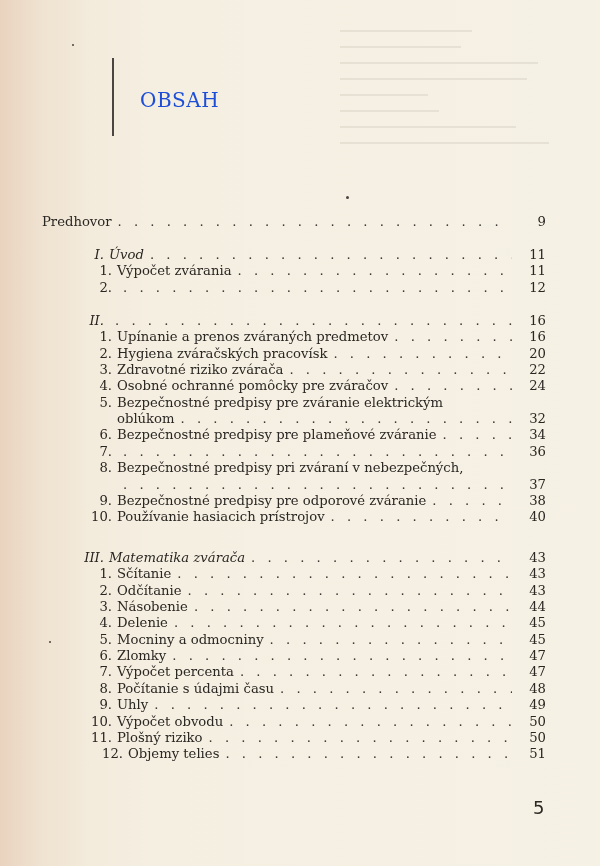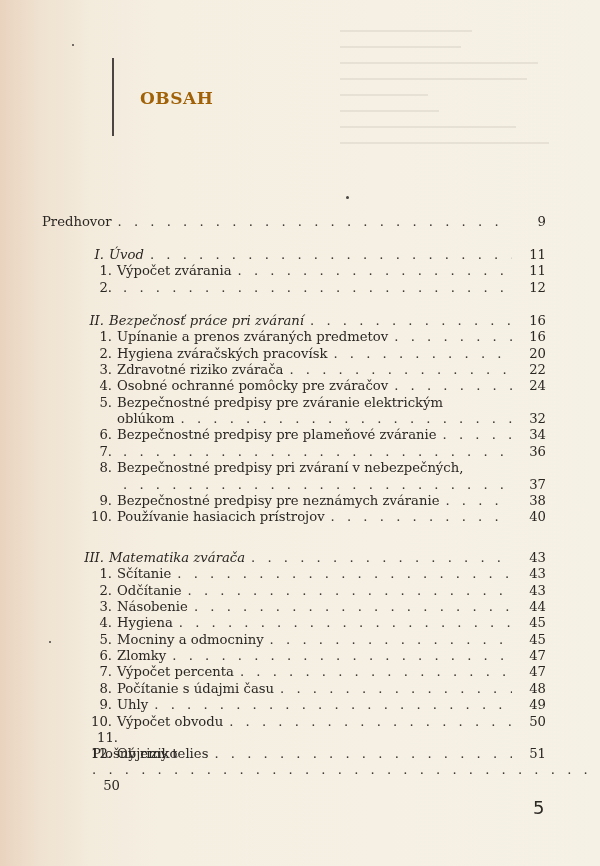--- a/index.html
+++ b/index.html
@@ -13,22 +13,22 @@
     position: absolute; left: 340px; top: 30px; width: 220px; height: 180px;
     opacity: 0.10; pointer-events: none;
   }
   .showthrough div { height: 2px; background: #6a6256; margin: 0 0 14px 0; }
   .rule {
     position: absolute; left: 112px; top: 58px; width: 2px; height: 78px;
     background: #4a4540;
   }
   .title {
     position: absolute; left: 140px; top: 88px;
-    font-family: "DejaVu Serif", serif; font-weight: bold; font-size: 17px;
-    letter-spacing: 0.5px; color: #a16207;
+    font-family: "DejaVu Serif", serif; font-weight: normal; font-size: 20px;
+    letter-spacing: 0.5px; color: #1d4ed8;
   }
   .toc { position: absolute; left: 0; top: 0; width: 600px; }
   .row {
     position: absolute; display: flex; align-items: baseline;
     font-size: 13.2px; line-height: 16px; white-space: nowrap;
   }
   .row .num { display: inline-block; text-align: right; }
   .row .label { }
   .row .leader {
     flex: 1; overflow: hidden; margin: 0 6px 0 6px; letter-spacing: 7.2px;
@@ -81,21 +81,20 @@
       <span class="leader"></span>
       <span class="page">11</span>
     </div>
     <div class="row" style="top: 279.7px; left: 86px; width: 460px;">
       <span class="num" style="width: 26px; margin-right: 5px;">2.</span>
       <span class="leader"></span>
       <span class="page">12</span>
     </div>
     <div class="row" style="top: 313px; left: 70px; width: 476px;">
       <span class="num italic" style="width: 34px; margin-right: 5px;">II.</span>
-      <span class="label italic">Bezpečnosť práce pri zváraní</span>
       <span class="leader"></span>
       <span class="page">16</span>
     </div>
     <div class="row" style="top: 329.35px; left: 86px; width: 460px;">
       <span class="num" style="width: 26px; margin-right: 5px;">1.</span>
       <span class="label">Upínanie a prenos zváraných predmetov</span>
       <span class="leader"></span>
       <span class="page">16</span>
     </div>
     <div class="row" style="top: 345.7px; left: 86px; width: 460px;">
@@ -139,21 +138,21 @@
     <div class="row" style="top: 460.15px; left: 86px; width: 460px;">
       <span class="num" style="width: 26px; margin-right: 5px;">8.</span>
       <span class="label">Bezpečnostné predpisy pri zváraní v nebezpečných,</span>
     </div>
     <div class="row" style="top: 476.5px; left: 117px; width: 429px;">
       <span class="leader"></span>
       <span class="page">37</span>
     </div>
     <div class="row" style="top: 492.85px; left: 86px; width: 460px;">
       <span class="num" style="width: 26px; margin-right: 5px;">9.</span>
-      <span class="label">Bezpečnostné predpisy pre neznámych zváranie</span>
+      <span class="label">Bezpečnostné predpisy pre odporové zváranie</span>
       <span class="leader"></span>
       <span class="page">38</span>
     </div>
     <div class="row" style="top: 509.2px; left: 86px; width: 460px;">
       <span class="num" style="width: 26px; margin-right: 5px;">10.</span>
       <span class="label">Používanie hasiacich prístrojov</span>
       <span class="leader"></span>
       <span class="page">40</span>
     </div>
     <div class="row" style="top: 550px; left: 62px; width: 484px;">
@@ -175,21 +174,21 @@
       <span class="page">43</span>
     </div>
     <div class="row" style="top: 599.05px; left: 86px; width: 460px;">
       <span class="num" style="width: 26px; margin-right: 5px;">3.</span>
       <span class="label">Násobenie</span>
       <span class="leader"></span>
       <span class="page">44</span>
     </div>
     <div class="row" style="top: 615.4px; left: 86px; width: 460px;">
       <span class="num" style="width: 26px; margin-right: 5px;">4.</span>
-      <span class="label">Hygiena</span>
+      <span class="label">Delenie</span>
       <span class="leader"></span>
       <span class="page">45</span>
     </div>
     <div class="row" style="top: 631.75px; left: 86px; width: 460px;">
       <span class="num" style="width: 26px; margin-right: 5px;">5.</span>
       <span class="label">Mocniny a odmocniny</span>
       <span class="leader"></span>
       <span class="page">45</span>
     </div>
     <div class="row" style="top: 648.1px; left: 86px; width: 460px;">
@@ -215,28 +214,28 @@
       <span class="label">Uhly</span>
       <span class="leader"></span>
       <span class="page">49</span>
     </div>
     <div class="row" style="top: 713.5px; left: 86px; width: 460px;">
       <span class="num" style="width: 26px; margin-right: 5px;">10.</span>
       <span class="label">Výpočet obvodu</span>
       <span class="leader"></span>
       <span class="page">50</span>
     </div>
-    <div class="row" style="top: 729.85px; left: 86px; width: 460px; flex-direction: column;">
+    <div class="row" style="top: 729.85px; left: 86px; width: 460px;">
       <span class="num" style="width: 26px; margin-right: 5px;">11.</span>
       <span class="label">Plošný riziko</span>
       <span class="leader"></span>
       <span class="page">50</span>
     </div>
     <div class="row" style="top: 746.2px; left: 86px; width: 460px;">
-      <span class="num" style="width: 26px; margin-right: 5px;">12.</span>
+      <span class="num" style="width: 26px; margin-right: 5px; margin-left: 11px;">12.</span>
       <span class="label">Objemy telies</span>
       <span class="leader"></span>
       <span class="page">51</span>
     </div>
   </div>
 
 <div class="pageno">5</div>
 
 <span class="speck" style="left:72px;top:44px;width:2px;height:2px"></span>
 <span class="speck" style="left:346px;top:196px"></span>

